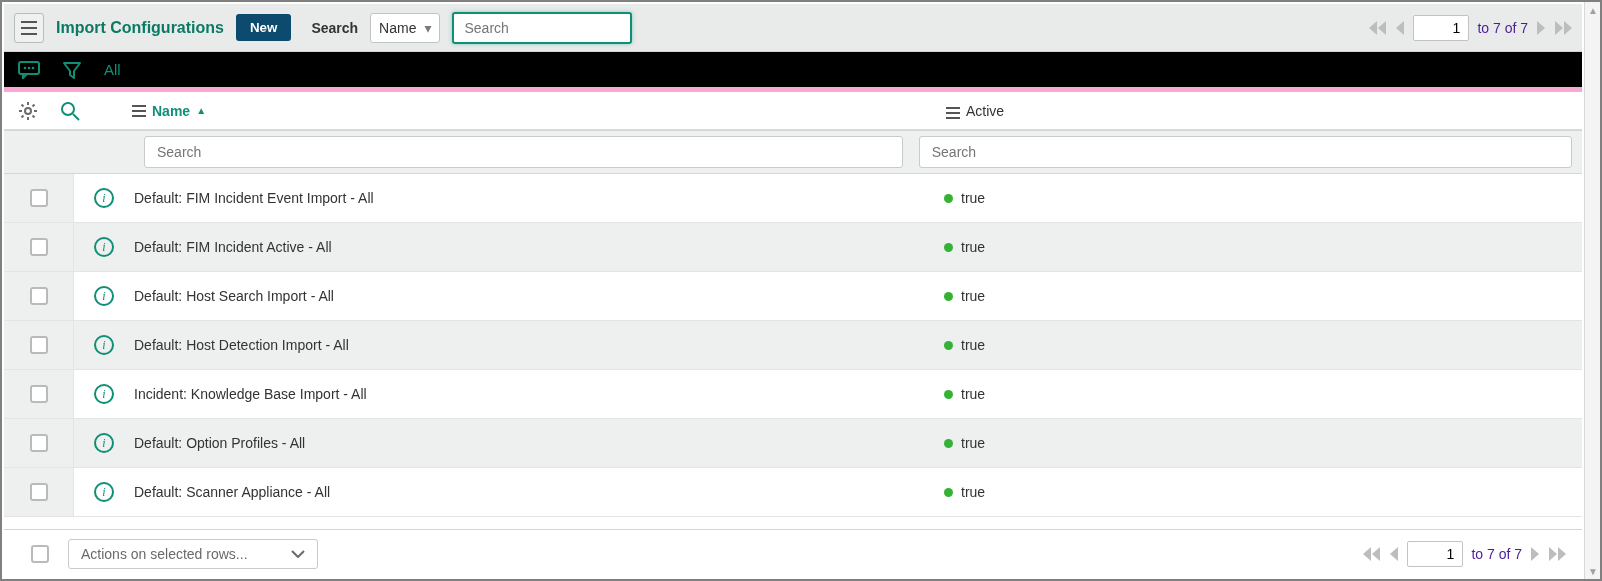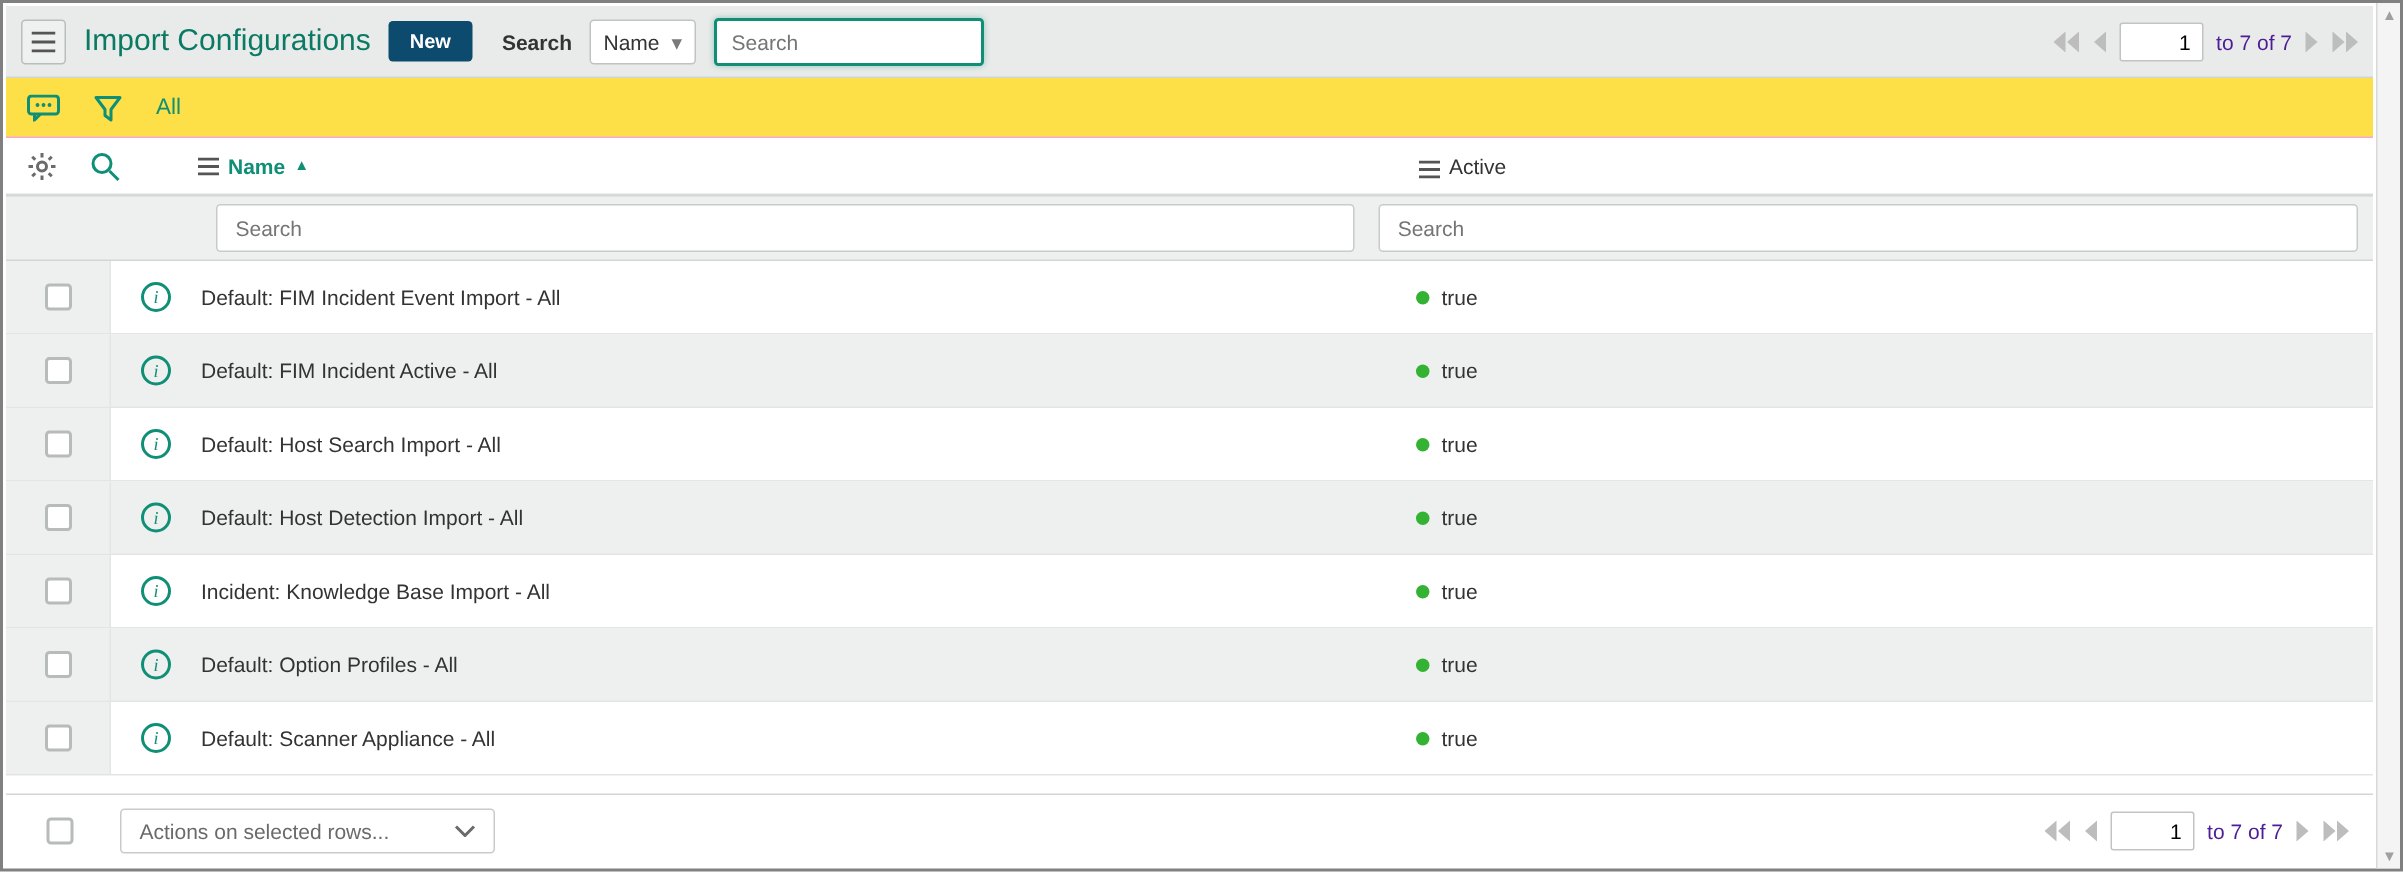--- a/index.html
+++ b/index.html
@@ -16,21 +16,21 @@
 
   
   .toolbar {
     height: 48px; background: #e8ebea; border-bottom: 1px solid #cfd5d3;
     display: flex; align-items: center; padding: 0 10px; gap: 12px;
   }
   .hamburger-btn {
     width: 30px; height: 30px; border:1px solid #b8bebc; background:#eef1f0; border-radius:3px;
     display:flex; align-items:center; justify-content:center; cursor:pointer;
   }
-  .page-title { color:#0b7a64; font-weight:400; font-size:20px;text-align:right; }
+  .page-title { color:#0b7a64; font-weight:700; font-size:16px;text-align:right; }
   .new-btn {
     background:#0c4a6e; color:#fff; font-weight:600; padding:6px 14px; border:none; border-radius:3px; cursor:pointer;
   }
   .search-label { font-weight:600; color:#333; margin-left:8px; }
   .select-wrap {
     border:1px solid #bfc4c2; background:#fff; border-radius:3px; height:30px; display:flex; align-items:center; padding:0 8px; gap:8px; cursor:pointer;
   }
   .select-wrap .caret { color:#7a7a7a; }
   .search-input {
     width:180px; height:32px; border:2px solid #118f76; border-radius:3px; padding:0 10px; font-size:14px; outline:none;
@@ -39,21 +39,21 @@
 
   .pager { margin-left:auto; display:flex; align-items:center; gap:8px; }
   .pager .nav-icon { color:#b8b8b8; cursor:pointer; display:flex; gap:-2px; }
   .pager input {
     width:56px; height:26px; border:1px solid #c3c3c3; border-radius:2px; text-align:right; padding:0 8px; font-size:14px;
   }
   .pager .range { color:#4c1d95; }
 
   
   .filterbar {
-    height:40px; background:#fde047; border-bottom:1px solid #f9a8d4; display:flex; align-items:center; padding:2px 14px; gap:22px;
+    height:40px; background:#000000; border-bottom:5px solid #f9a8d4; display:flex; align-items:center; padding:2px 14px; gap:22px;
   }
   .filterbar .icon { color:#0f8f76; cursor:pointer; }
   .filterbar .all-link { color:#0f8f76; font-size:15px; }
 
   
   .colheader {
     height:38px; background:#fff; border-bottom:1px solid #d9dcdb; display:flex; align-items:center; padding:0 14px; gap:22px;
   }
   .colheader .left-icons { display:flex; gap:22px; align-items:center; }
   .colheader .gear, .colheader .mag { color:#6b6b6b; cursor:pointer; }
@@ -89,21 +89,21 @@
     width:20px; height:20px; border:2px solid #0f8f76; border-radius:50%; display:flex; align-items:center; justify-content:center;
     color:#0f8f76; font-family: Georgia, serif; font-style:italic; font-size:12px; cursor:pointer;
   }
   .row .name-cell { flex:0 0 800px; }
   .row .name-cell a { color:#333; cursor:pointer; }
   .row .active-cell { flex:1; display:flex; align-items:center; gap:8px; padding-left:10px;}
   .dot { width:9px; height:9px; border-radius:50%; background:#34b233; display:inline-block; }
 
   
   .footer {
-    height:48px; border-top:1px solid #d2d6d4; background:#fff; display:flex; align-items:center; padding:0 16px; gap:20px;
+    height:48px; border-top:1px solid #d2d6d4; background:#fff; display:flex; align-items:center; padding:0 16px; gap:8px;
   }
   .footer .chk-wrap { width:40px; display:flex; justify-content:center;}
   .actions-select {
     width:250px; height:30px; border:1px solid #c8cbca; border-radius:3px; background:#fff; display:flex; align-items:center;
     justify-content:space-between; padding:0 12px; color:#6a6a6a; cursor:pointer;
   }
   .footer .pager { margin-left:auto; }
 
   svg { display:block; }
 </style>

